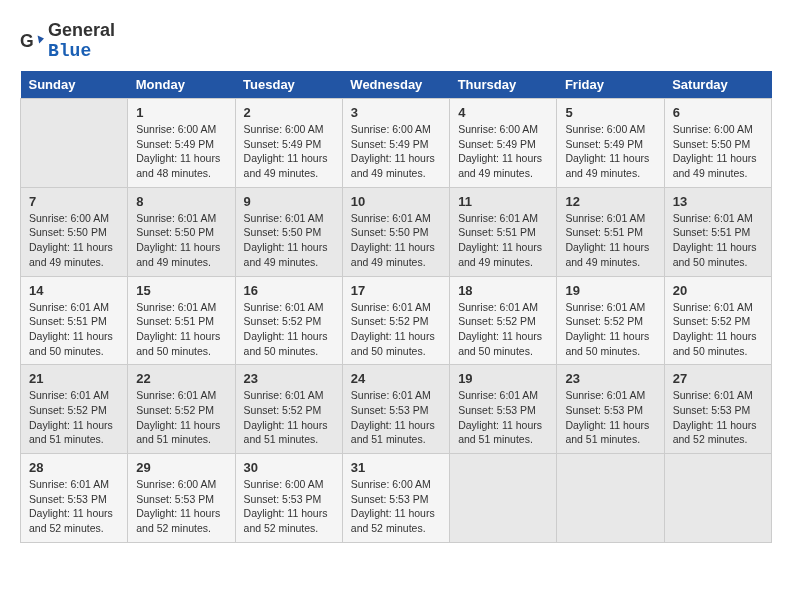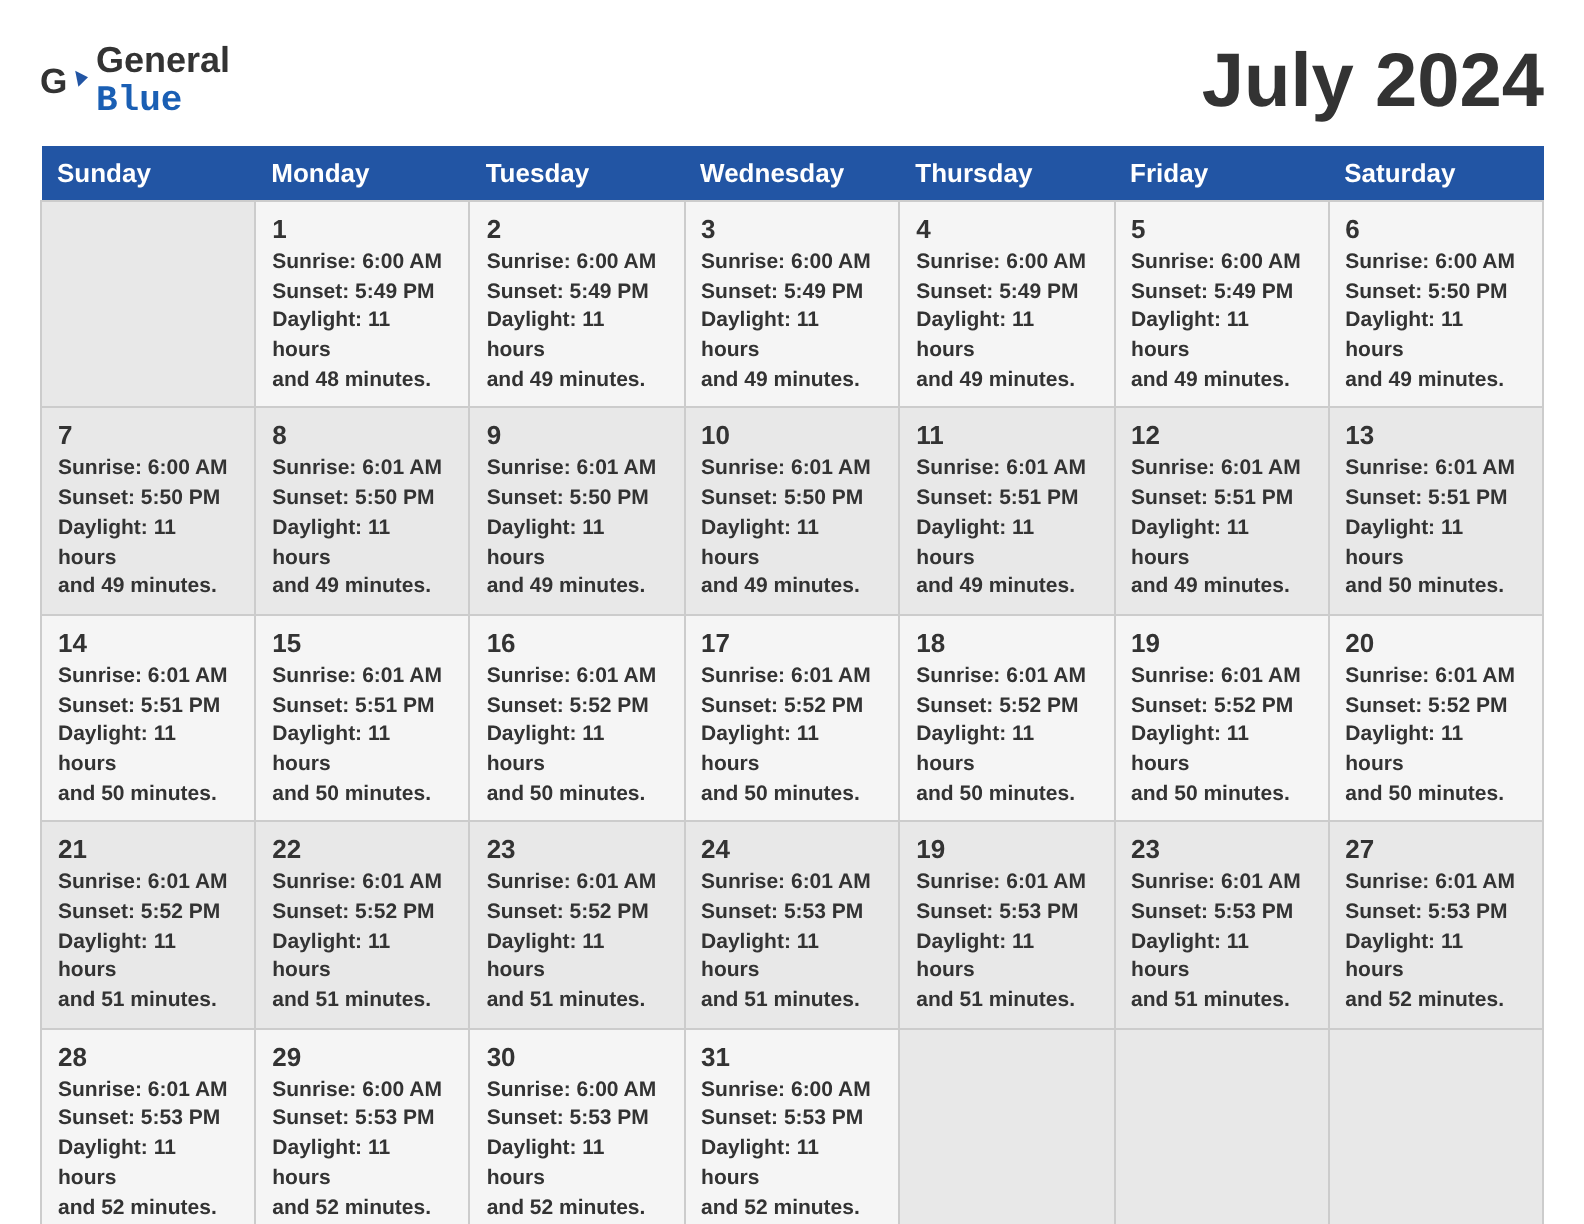--- a/index.html
+++ b/index.html
@@ -68,39 +68,37 @@
     }
     .day-number {
       font-weight: bold;
       font-size: 13px;
       display: block;
       margin-bottom: 2px;
     }
     .day-info {
       font-size: 10.5px;
       line-height: 1.4;
-      font-weight: bold;
     }
   </style>
 </head>
 <body>
 
 <div class="header-area">
   <div class="logo">
     <svg class="logo-icon" viewBox="0 0 30 30">
       <text x="0" y="22" font-size="22" fill="#333" font-weight="bold">G</text>
       <polygon points="22,8 30,12 24,18" fill="#2255a4"></polygon>
     </svg>
     <div>
       <span style="font-size:18px;font-weight:bold;color:#333;">General</span><br>
       <span style="font-size:18px;font-weight:bold;color:#1a5fb4;font-family:Liberation Mono, monospace;">Blue</span>
     </div>
   </div>
   <div class="title-area">
-    <div class="main-title">July 2024</div>
   </div>
 </div>
 
 <table>
   <thead>
     <tr>
     <th>Sunday</th>
         <th>Monday</th>
         <th>Tuesday</th>
         <th>Wednesday</th>

